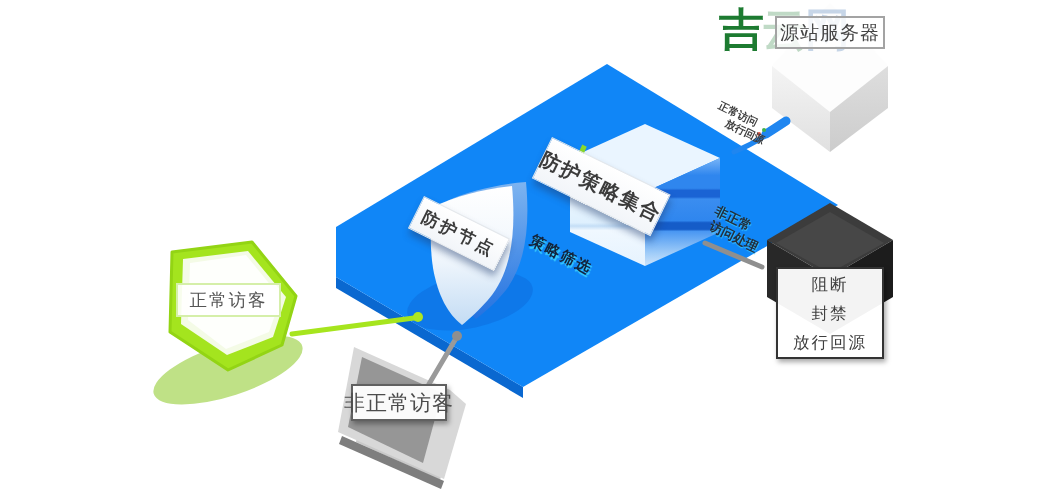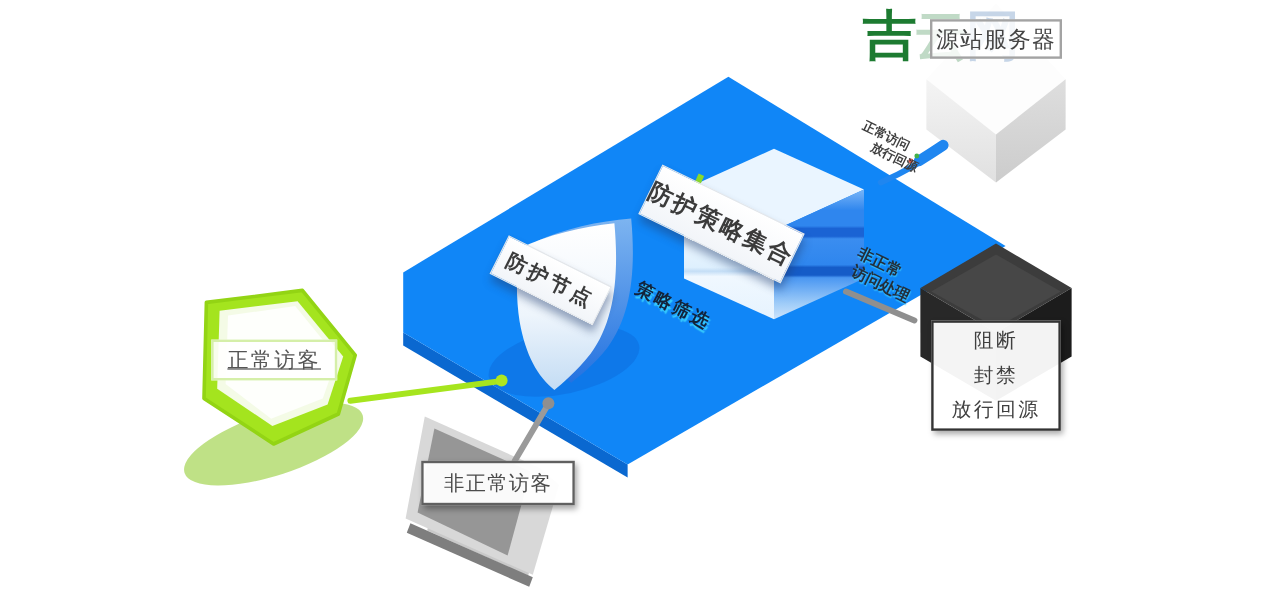--- a/index.html
+++ b/index.html
@@ -7,23 +7,23 @@
          font-family:"Liberation Sans","DejaVu Sans",sans-serif;background:#ffffff;}
   .stage svg{position:absolute;left:0;top:0;}
   .lbl{position:absolute;display:flex;align-items:center;justify-content:center;
        background:rgba(255,255,255,.95);color:#454545;box-sizing:border-box;white-space:nowrap;}
   .lbl-origin{left:775px;top:16px;width:110px;height:33px;border:2px solid #a3a3a3;
        background:rgba(255,255,255,.8);font-size:19px;letter-spacing:1px;}
   .lbl-block{left:776px;top:227px;width:108px;height:92px;border:2px solid #333;
        flex-direction:column;font-size:16.5px;line-height:29px;letter-spacing:2px;color:#3f3f3f;
        box-shadow:2px 3px 5px rgba(0,0,0,.35);margin-top:40px;}
   .lbl-normal{left:176px;top:283px;width:105px;height:34px;border:2px solid #d5efa9;
-       background:rgba(255,255,255,.92);font-size:17.5px;letter-spacing:2px;color:#555;text-decoration:underline;}
-  .lbl-abnormal{left:351px;top:384px;width:128px;height:37px;border:2px solid #606060;
-       font-size:17px;letter-spacing:1px;color:#4c4c4c;box-shadow:2px 3px 5px rgba(0,0,0,.35);}
+       background:rgba(255,255,255,.92);font-size:17.5px;letter-spacing:2px;color:#555;}
+  .lbl-abnormal{left:351px;top:384px;width:96px;height:37px;border:2px solid #606060;
+       font-size:21px;letter-spacing:1px;color:#4c4c4c;box-shadow:2px 3px 5px rgba(0,0,0,.35);}
   .lbl-node{left:424px;top:196px;width:96px;height:36px;transform:rotate(26.5deg);
        transform-origin:left top;background:linear-gradient(#ffffff,#f2f5f9);
        border:1px solid #e3e6ea;font-size:17px;font-weight:bold;letter-spacing:3px;color:#3b3b3b;
        box-shadow:3px 5px 7px rgba(30,60,110,.45);}
   .lbl-policy{left:552px;top:137px;width:132px;height:46px;transform:rotate(26deg);
        transform-origin:left top;background:linear-gradient(#ffffff,#f2f5f9);
        border:1px solid #e3e6ea;font-size:20px;font-weight:bold;letter-spacing:2px;color:#3b3b3b;
        box-shadow:3px 5px 7px rgba(30,60,110,.45);}
   .flow{position:absolute;transform-origin:left top;font-weight:bold;background:transparent;}
   .flow-filter{left:535px;top:231px;transform:rotate(27deg);font-size:15px;letter-spacing:2px;

